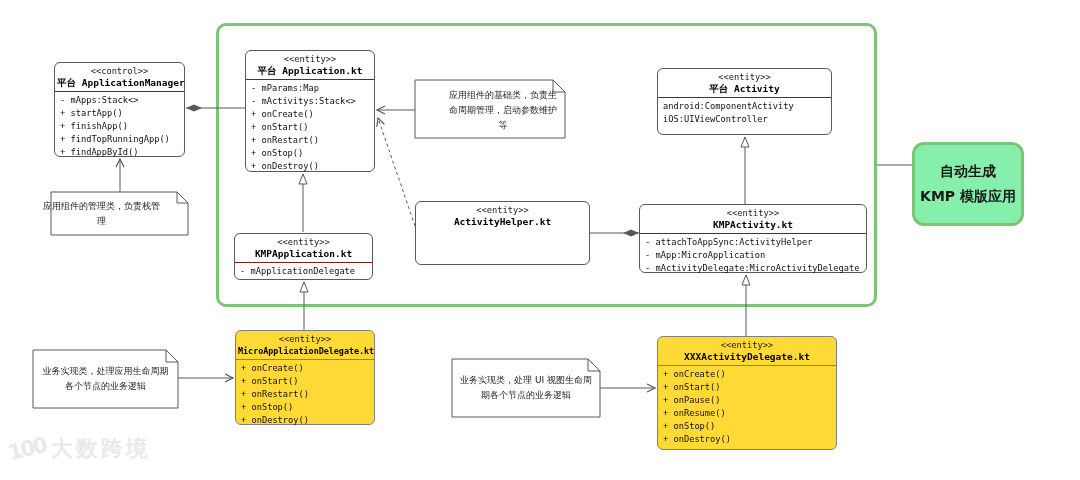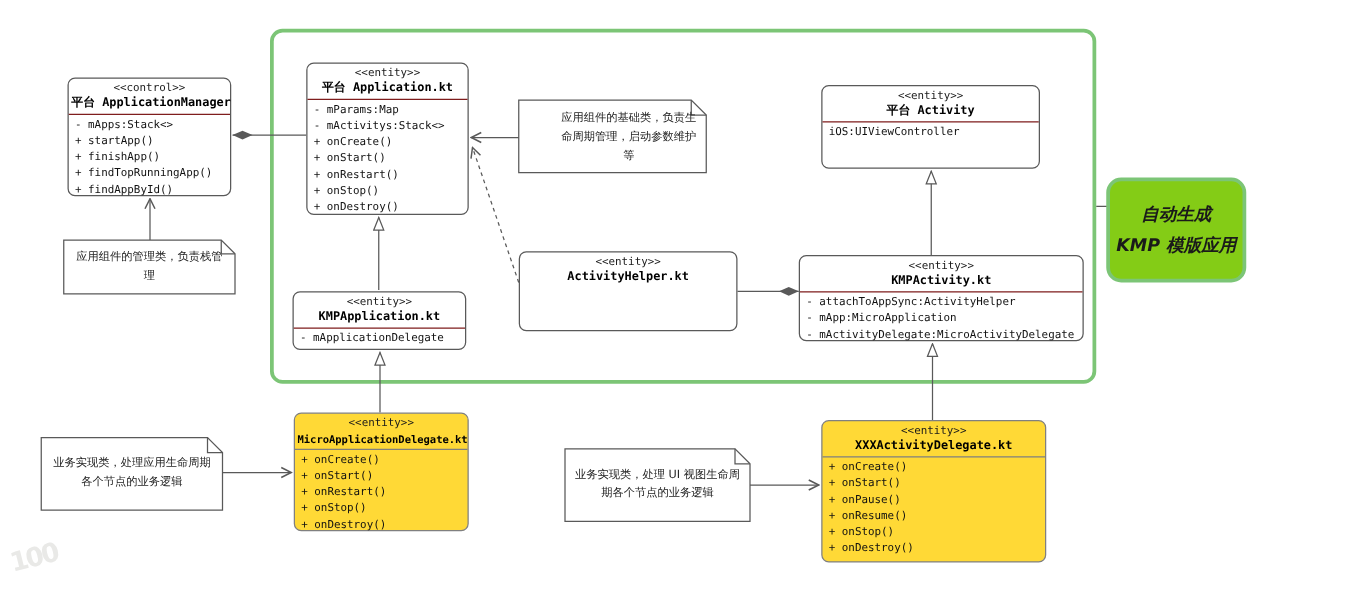--- a/index.html
+++ b/index.html
@@ -20,24 +20,24 @@
   .uml .nm.sm { font-size:8.4px; }
   .uml .mb { border-top:1px solid #7f1d1d; padding:2px 5px; }
   .uml .m  { font-size:8.7px; line-height:13px; color:#111; white-space:nowrap; }
   .uml.yellow { background:#ffd936; border-color:#808080; }
   .uml.yellow .mb { border-top-color:#808080; }
 
   .note-text { position:absolute; z-index:2; display:flex; align-items:center; justify-content:center;
                text-align:center; font-size:9px; line-height:15px; color:#222; padding:2px 6px;
                pointer-events:none; }
 
-  .output-box { position:absolute; left:885px; top:142px; width:112px; height:84px; z-index:2;
-                border:3px solid #7cc576; border-radius:12px; background:#84cc16;
+  .output-box { position:absolute; left:912px; top:142px; width:112px; height:84px; z-index:2;
+                border:3px solid #7cc576; border-radius:12px; background:#86efac;
                 display:flex; flex-direction:column; align-items:center; justify-content:center;
-                gap:7px; font-size:14px; font-weight:bold; color:#1a1a1a;font-style:italic; }
+                gap:7px; font-size:14px; font-weight:bold; color:#1a1a1a; }
 
   .watermark { position:absolute; left:8px; top:434px; z-index:2; display:flex; align-items:center;
                gap:5px; color:#e9e9e7; user-select:none; }
   .watermark .wm-logo { font-size:21px; font-weight:bold; transform:rotate(-14deg); letter-spacing:-2px; }
   .watermark .wm-text { font-size:22px; font-weight:bold; letter-spacing:3px; }
 </style>
 </head>
 <body>
 
 <div class="stage">
@@ -113,20 +113,21 @@
       <div class="m">+ onDestroy()</div>
     </div>
   </div>
 
   <div class="uml" style="left:657px;top:68px;width:175px;height:67px;">
     <div class="hd">
       <div class="st">&lt;&lt;entity&gt;&gt;</div>
       <div class="nm">平台 Activity</div>
     </div>
     <div class="mb">
+      <div class="m">android:ComponentActivity</div>
       <div class="m">iOS:UIViewController</div>
     </div>
   </div>
 
   <div class="uml" style="left:415px;top:201px;width:175px;height:64px;">
     <div class="hd">
       <div class="st">&lt;&lt;entity&gt;&gt;</div>
       <div class="nm">ActivityHelper.kt</div>
     </div>
   </div>
@@ -176,26 +177,27 @@
       <div class="m">+ onCreate()</div>
       <div class="m">+ onStart()</div>
       <div class="m">+ onPause()</div>
       <div class="m">+ onResume()</div>
       <div class="m">+ onStop()</div>
       <div class="m">+ onDestroy()</div>
     </div>
   </div>
 
   <div class="note-text" style="left:415px;top:80px;width:150px;height:60px;padding-left:32px;">应用组件的基础类，负责生命周期管理，启动参数维护等</div>
-  <div class="note-text" style="left:51px;top:192px;width:137px;height:43px;">应用组件的管理类，负责栈管理</div>
+  <div class="note-text" style="left:33px;top:192px;width:137px;height:43px;">应用组件的管理类，负责栈管理</div>
   <div class="note-text" style="left:33px;top:350px;width:145px;height:58px;">业务实现类，处理应用生命周期各个节点的业务逻辑</div>
   <div class="note-text" style="left:452px;top:359px;width:148px;height:58px;">业务实现类，处理 UI 视图生命周期各个节点的业务逻辑</div>
 
   <div class="output-box">
     <div>自动生成</div>
     <div>KMP 模版应用</div>
   </div>
 
   <div class="watermark">
     <span class="wm-logo">100</span>
+    <span class="wm-text">大数跨境</span>
   </div>
 
 </div>
 
 </body></html>

